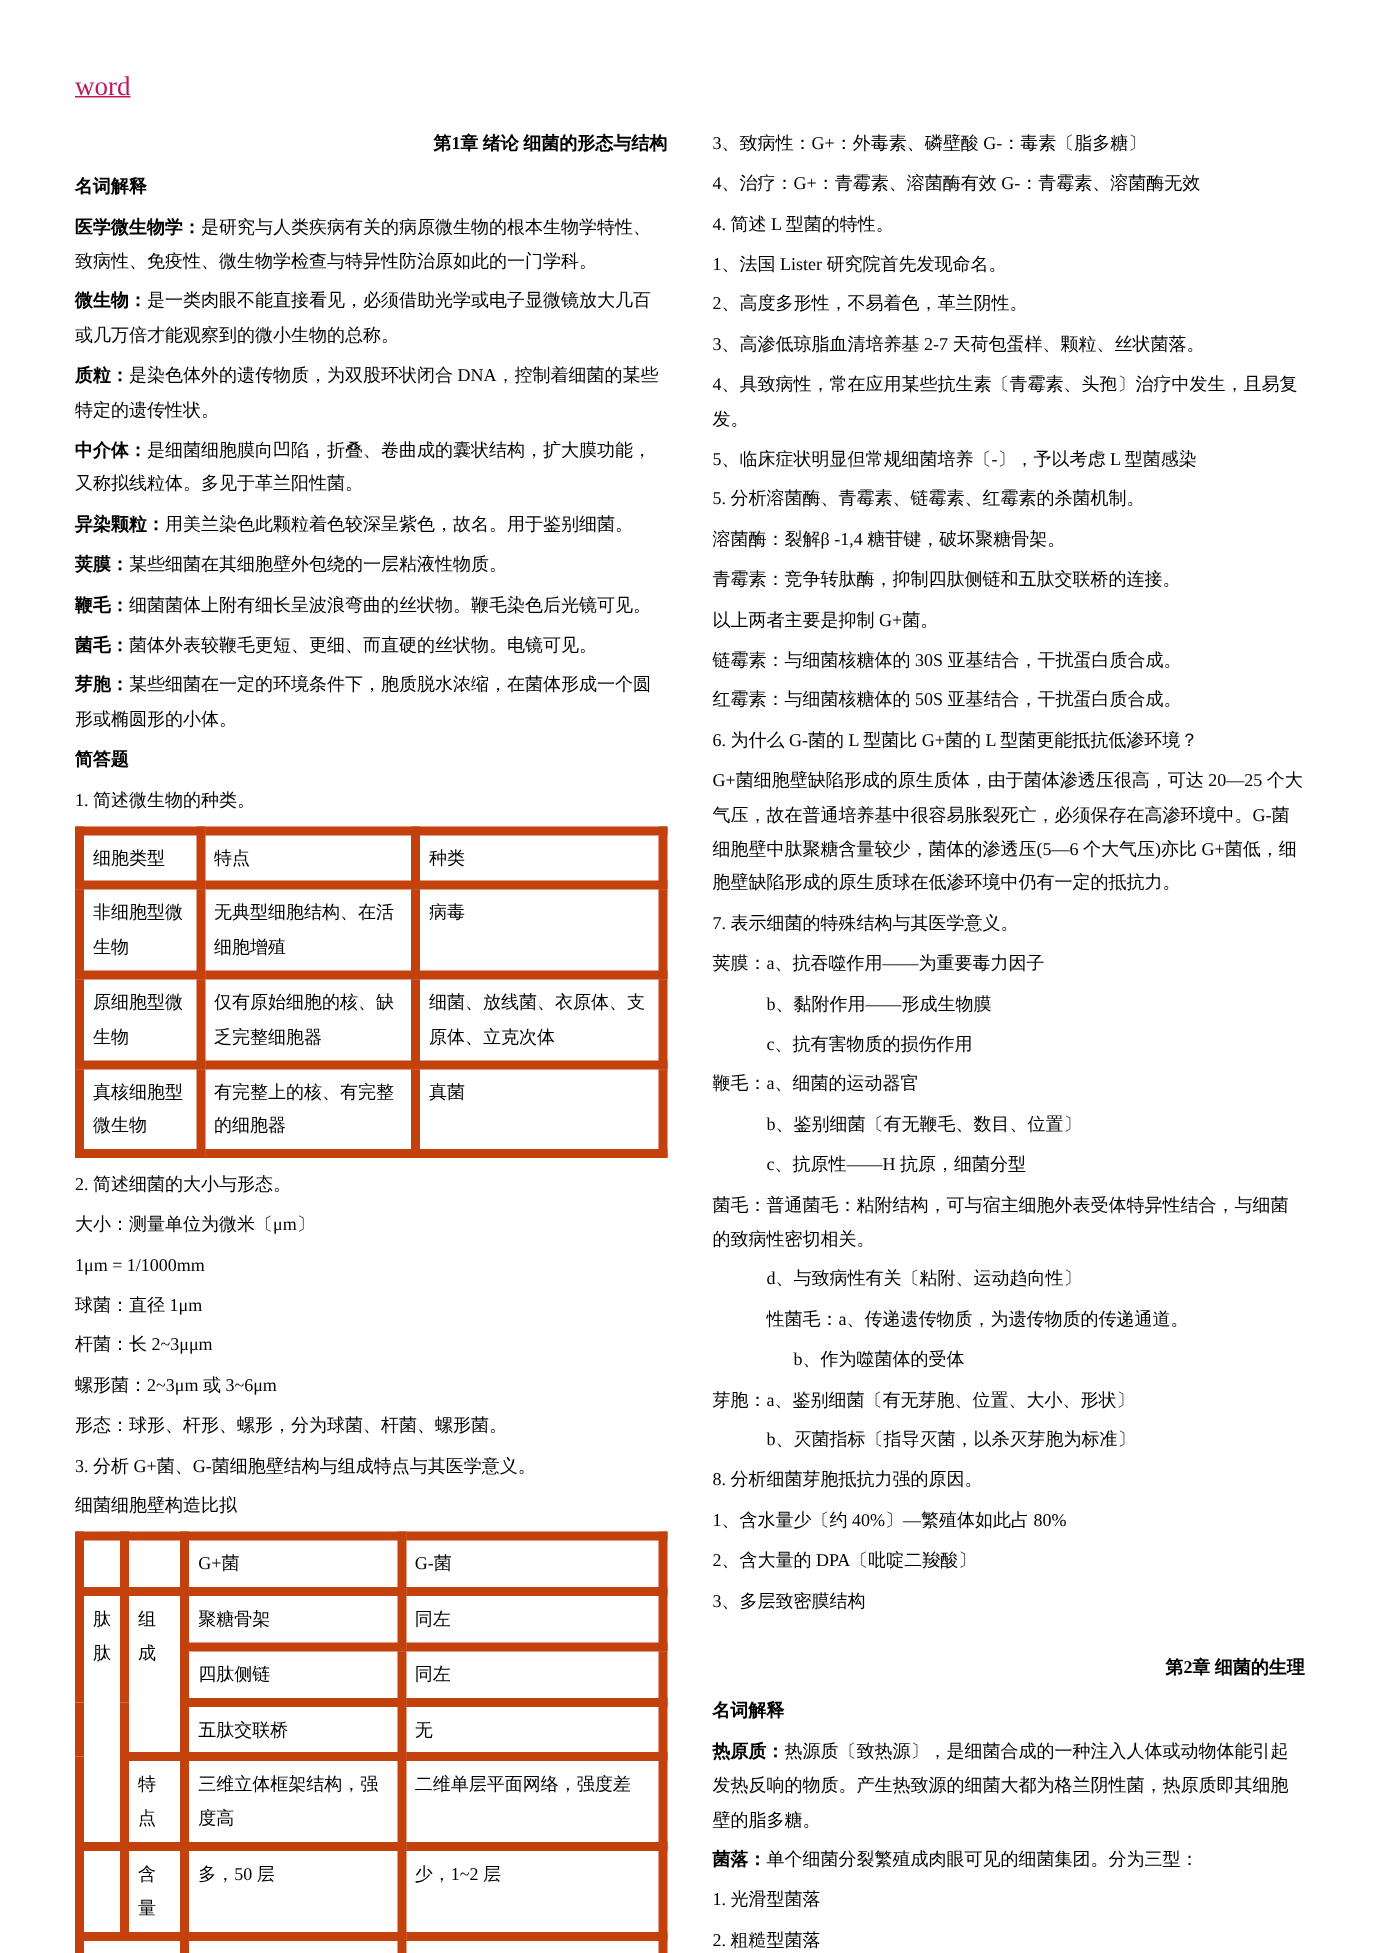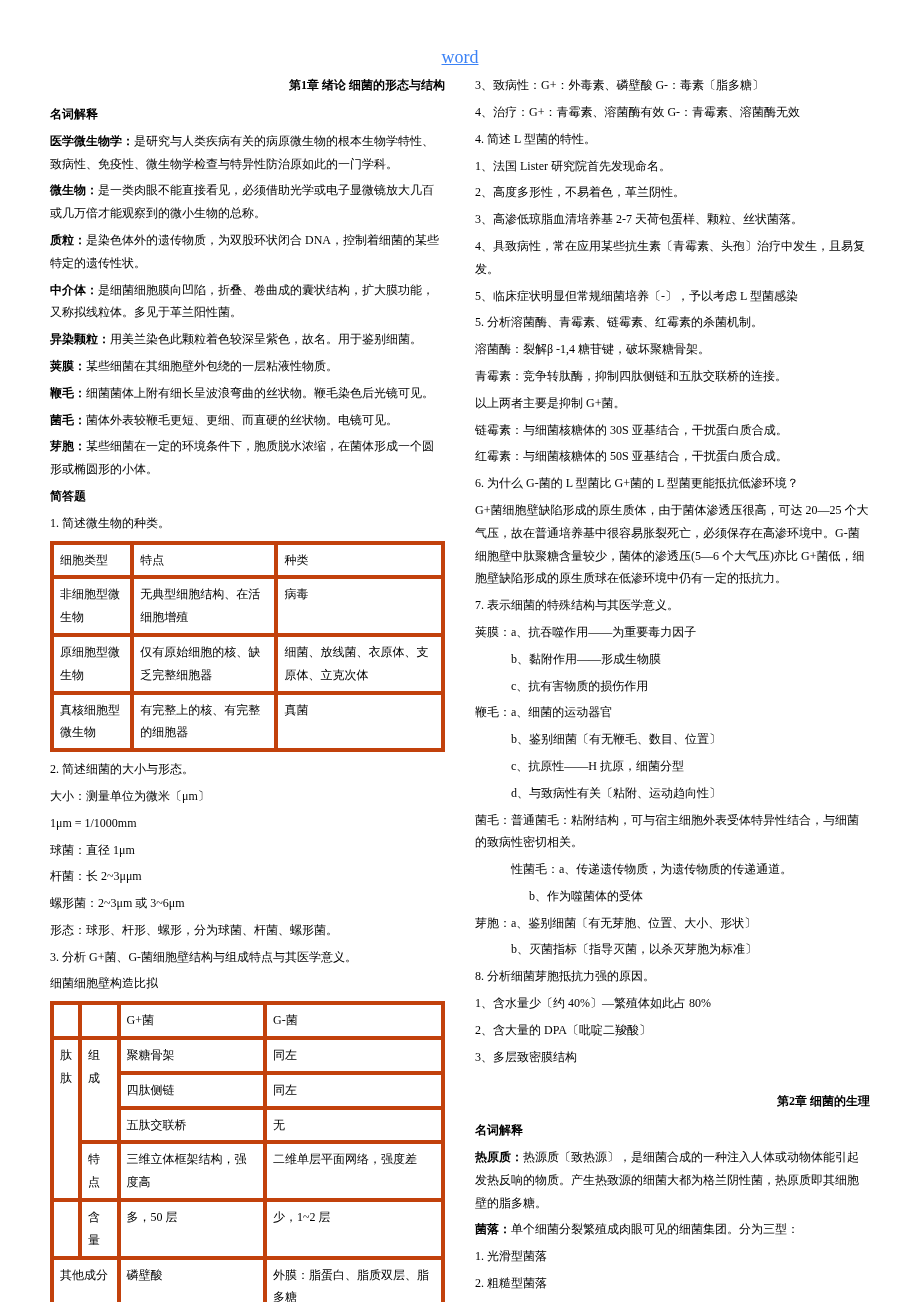--- a/index.html
+++ b/index.html
@@ -1,26 +1,26 @@
 <!DOCTYPE html>
 <html><head>
 <meta charset="utf-8">
 <style>
   * { margin: 0; padding: 0; box-sizing: border-box; }
   body { width: 920px; height: 1302px; font-family: "SimSun", "宋体", serif; font-size: 12px; line-height: 1.9; color: #000; background: #fff; padding: 40px 50px 20px 50px; }
-  .header { text-align: center; color: #3b82f6; font-size: 18px; text-decoration: underline; font-family: "Times New Roman", serif; }
+  .header { color: #be185d; font-size: 18px; text-decoration: underline; margin-bottom: 10px; font-family: "Times New Roman", serif; }
   .columns { display: flex; gap: 30px; }
   .col { flex: 1; }
   .chap-title { font-weight: bold; margin-bottom: 6px; text-align: right; }
   .sec-title { font-weight: bold; margin-bottom: 4px; }
   .sub-title { font-weight: normal; margin-top: 4px; margin-bottom: 4px; }
   .para { margin-bottom: 4px; }
   .term { font-weight: bold; }
   table { border-collapse: collapse; margin: 6px 0; font-size: 12px; }
-  table td, table th { border: 4px solid #c2410c; padding: 4px 6px; text-align: left; vertical-align: top; }
+  table td, table th { border: 6px solid #c2410c; padding: 4px 6px; text-align: left; vertical-align: top; }
   .indent { padding-left: 3em; }
   .indent2 { padding-left: 4.5em; }
 </style>
 </head>
 <body>
 
 <div class="header">word</div>
 
 <div class="columns">
 
@@ -143,23 +143,23 @@
   <div class="sub-title">6. 为什么 G-菌的 L 型菌比 G+菌的 L 型菌更能抵抗低渗环境？</div>
   <div class="para">G+菌细胞壁缺陷形成的原生质体，由于菌体渗透压很高，可达 20—25 个大气压，故在普通培养基中很容易胀裂死亡，必须保存在高渗环境中。G-菌细胞壁中肽聚糖含量较少，菌体的渗透压(5—6 个大气压)亦比 G+菌低，细胞壁缺陷形成的原生质球在低渗环境中仍有一定的抵抗力。</div>
 
   <div class="sub-title">7. 表示细菌的特殊结构与其医学意义。</div>
   <div class="para"><span>荚膜：</span><span>a、抗吞噬作用——为重要毒力因子</span></div>
   <div class="para indent">b、黏附作用——形成生物膜</div>
   <div class="para indent">c、抗有害物质的损伤作用</div>
   <div class="para"><span>鞭毛：</span><span>a、细菌的运动器官</span></div>
   <div class="para indent">b、鉴别细菌〔有无鞭毛、数目、位置〕</div>
   <div class="para indent">c、抗原性——H 抗原，细菌分型</div>
+  <div class="para">菌毛：普通菌毛：粘附结构，可与宿主细胞外表受体特异性结合，与细菌的致病性密切相关。</div>
+
   <div class="para indent">d、与致病性有关〔粘附、运动趋向性〕</div>
-
-  <div class="para">菌毛：普通菌毛：粘附结构，可与宿主细胞外表受体特异性结合，与细菌的致病性密切相关。</div>
   <div class="para indent">性菌毛：a、传递遗传物质，为遗传物质的传递通道。</div>
   <div class="para indent2">b、作为噬菌体的受体</div>
   <div class="para">芽胞：a、鉴别细菌〔有无芽胞、位置、大小、形状〕</div>
   <div class="para indent">b、灭菌指标〔指导灭菌，以杀灭芽胞为标准〕</div>
 
   <div class="sub-title">8. 分析细菌芽胞抵抗力强的原因。</div>
   <div class="para">1、含水量少〔约 40%〕—繁殖体如此占 80%</div>
   <div class="para">2、含大量的 DPA〔吡啶二羧酸〕</div>
   <div class="para">3、多层致密膜结构</div>
 

